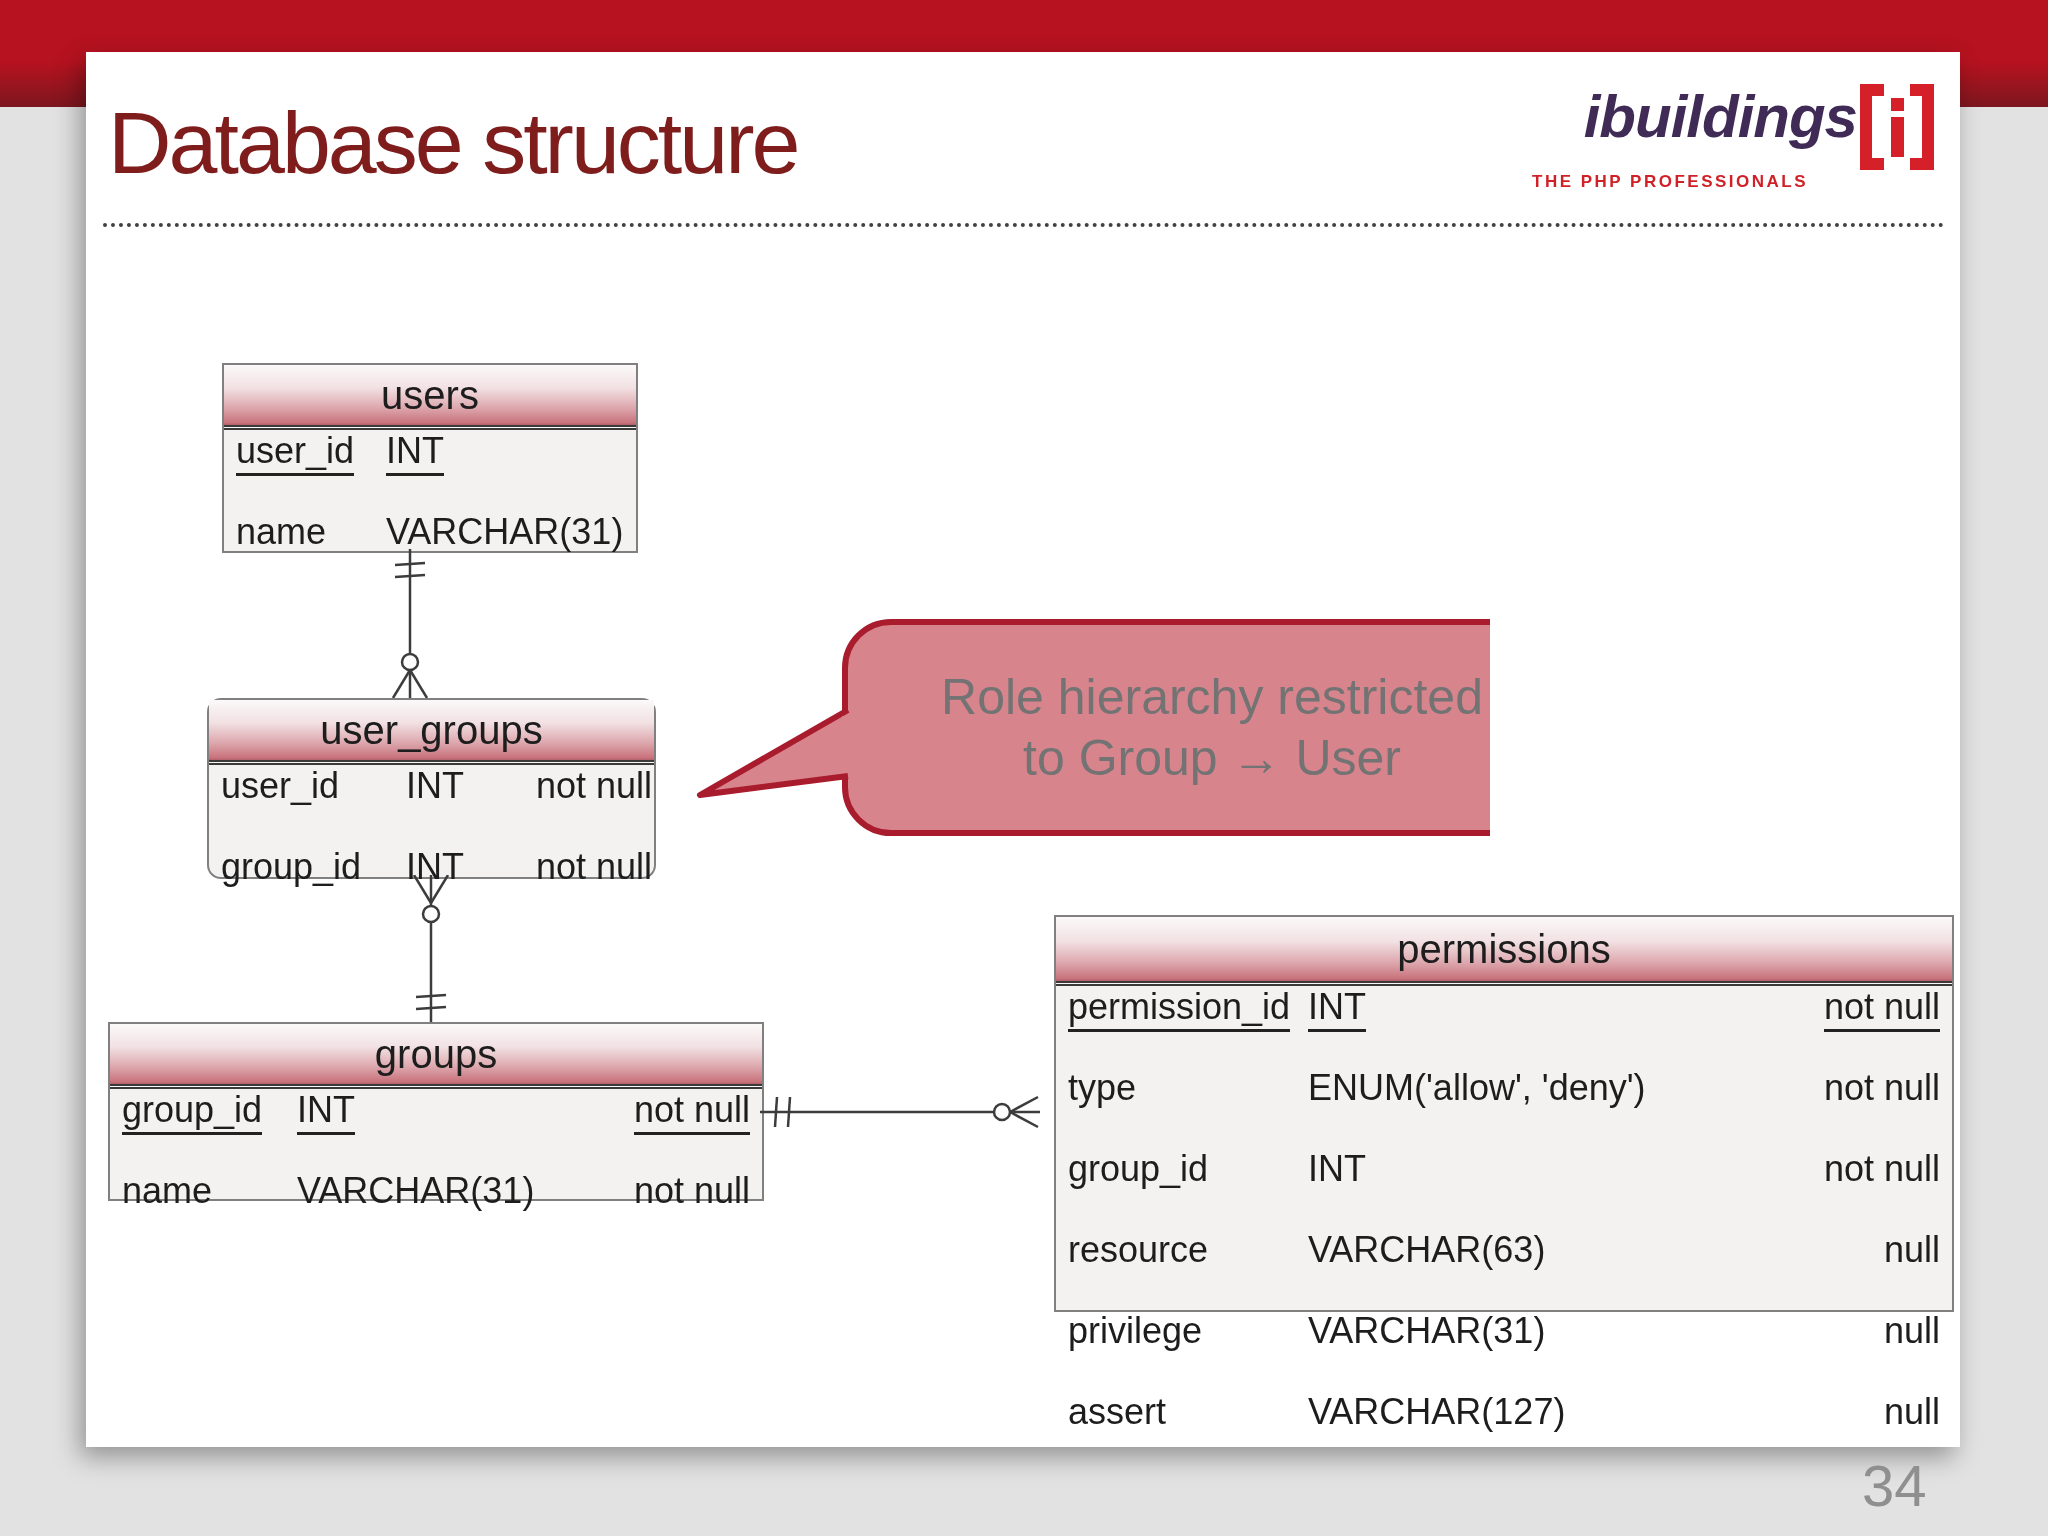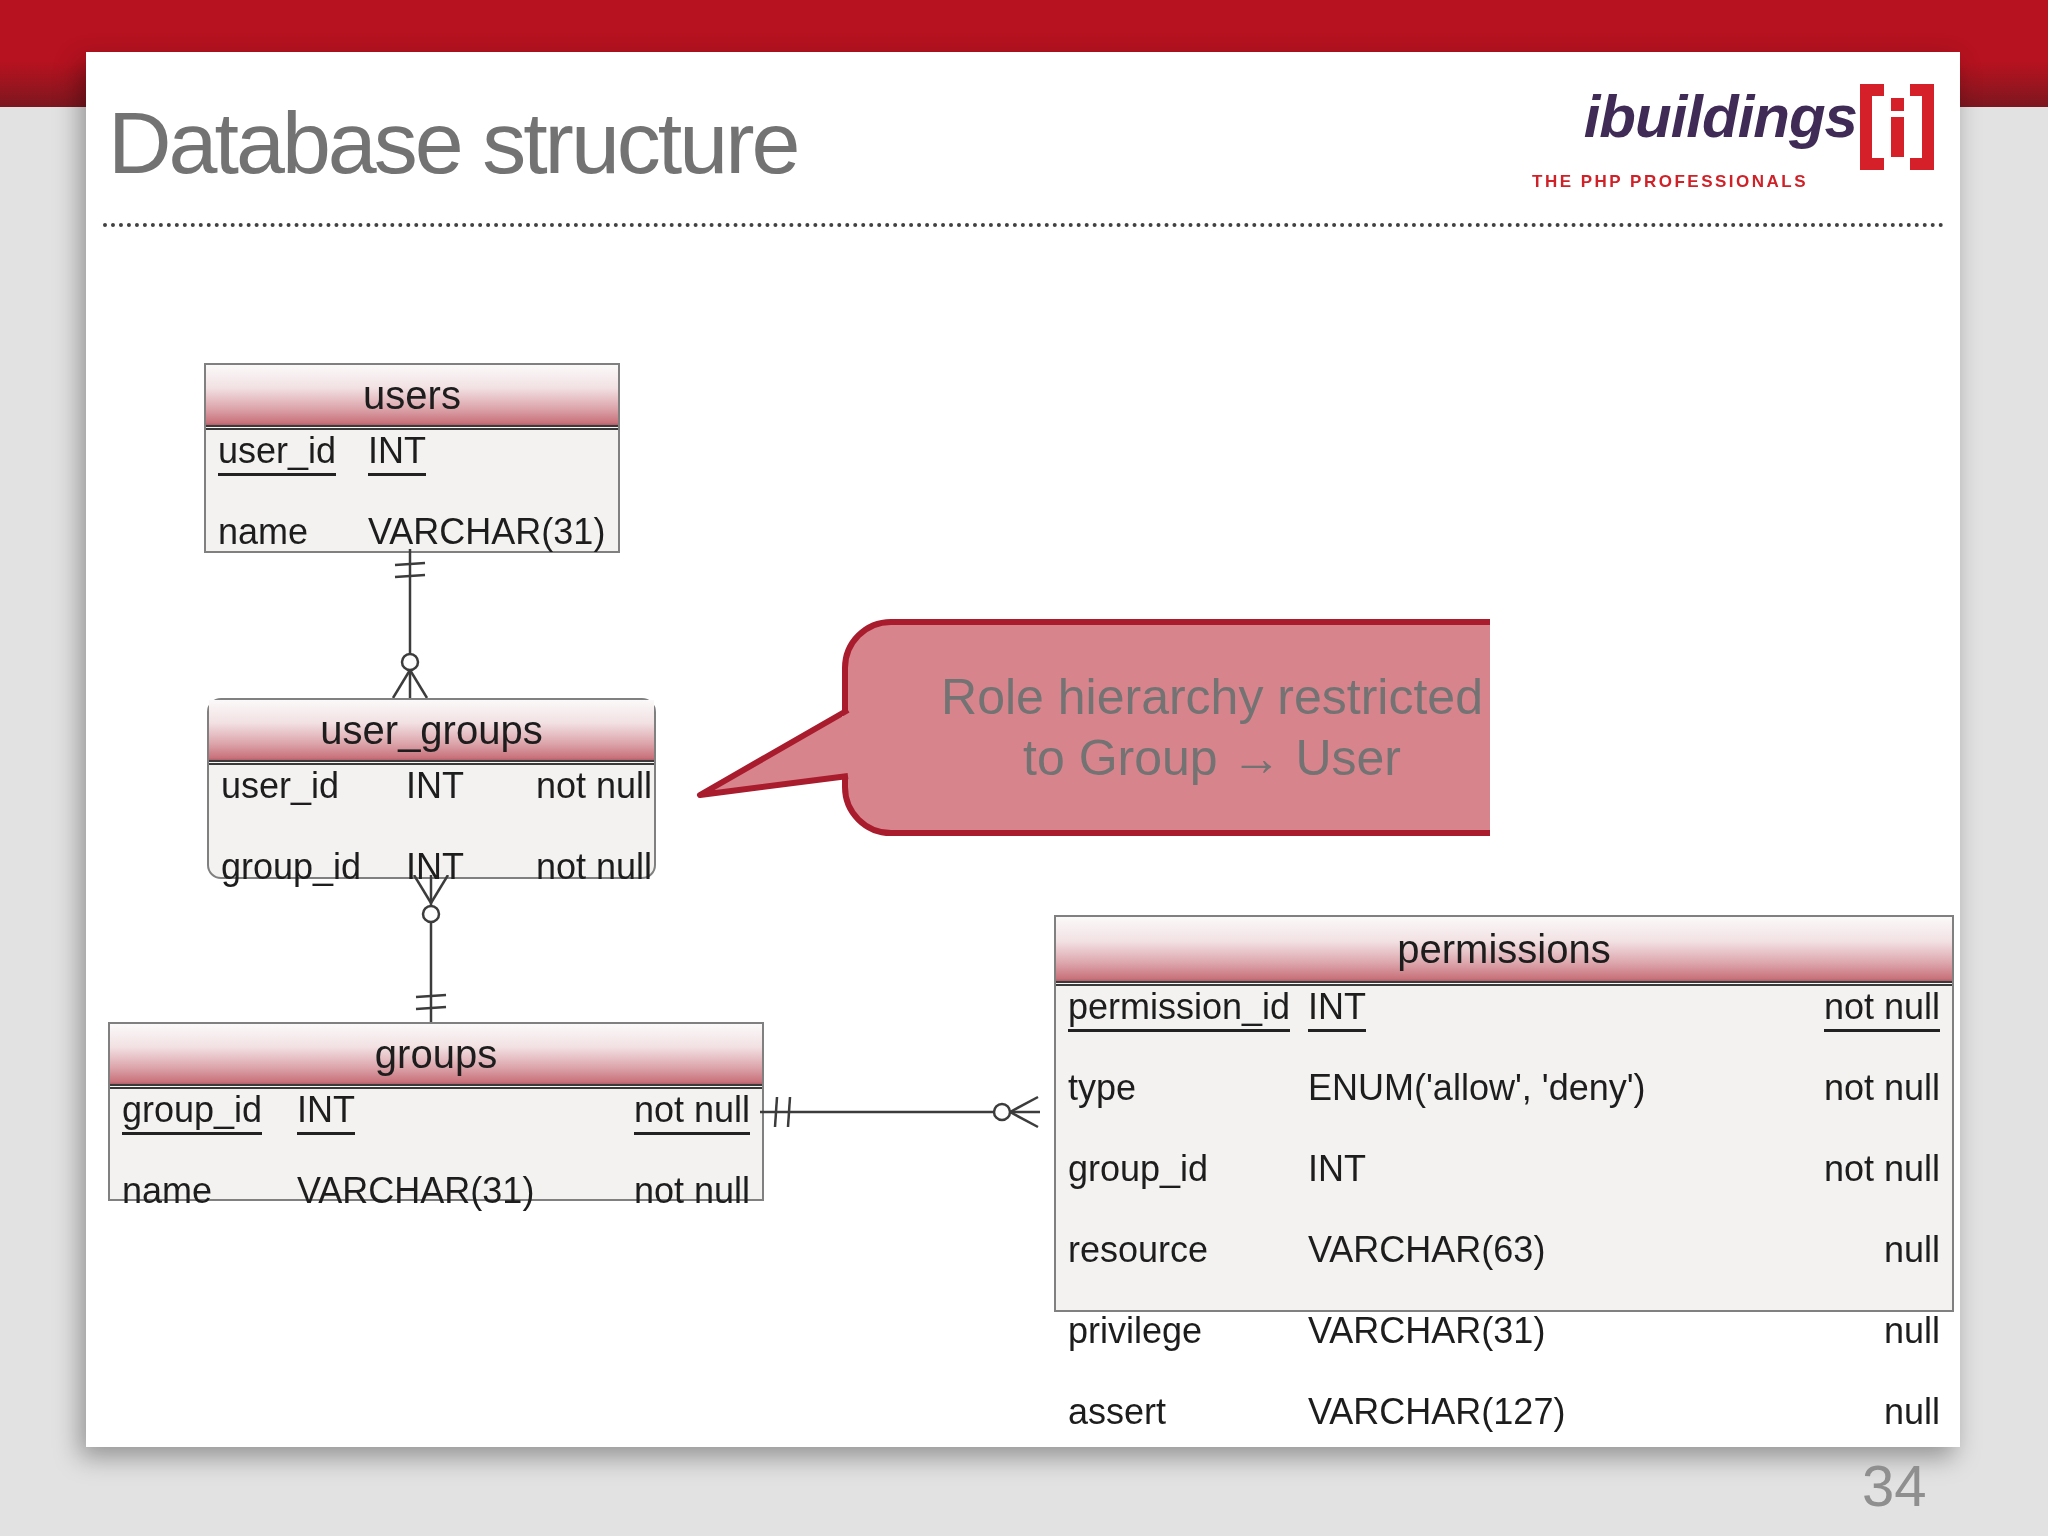--- a/index.html
+++ b/index.html
@@ -5,21 +5,21 @@
   html,body{margin:0;padding:0;background:#cfcfcf;}
   .stage{position:relative;width:2048px;height:1536px;background:#e3e2e2;overflow:hidden;
          font-family:"Liberation Sans","DejaVu Sans",sans-serif;}
   .band{position:absolute;left:0;top:0;width:2048px;height:107px;
         background:linear-gradient(180deg,#b6121f 0%,#b6121f 58%,#99151f 80%,#7c161f 100%);}
   .card{position:absolute;left:86px;top:52px;width:1874px;height:1395px;background:#ffffff;
         box-shadow:-6px 10px 24px rgba(0,0,0,0.35);}
   .page-num{position:absolute;left:1862px;top:1452px;width:100px;font-size:58px;color:#8f8f8f;}
 
   
-  .title{position:absolute;left:22px;top:40px;font-size:88px;letter-spacing:-3px;color:#737373;white-space:nowrap;}
+  .title{position:absolute;left:22px;top:40px;font-size:88px;letter-spacing:-3px;color:#7f1d1d;white-space:nowrap;}
   .dotline{position:absolute;left:17px;top:171px;width:1842px;height:0;border-top:4px dotted #414141;}
 
   
   .logo-word{position:absolute;left:1419px;top:30px;width:352px;font-size:60px;font-weight:bold;
              color:#3f2b56;letter-spacing:-1px;text-align:right;font-style:italic;}
   .logo-mark{position:absolute;left:1774px;top:32px;}
   .logo-tag{position:absolute;left:1446px;top:120px;font-size:17px;font-weight:bold;
             letter-spacing:2.5px;color:#d02128;white-space:nowrap;}
 
   
@@ -63,21 +63,21 @@
 
     <div class="logo-word">ibuildings</div>
     <svg class="logo-mark" width="74" height="86" viewBox="0 0 74 86">
       <path d="M0 0 h24 v12 h-12 v62 h12 v12 h-24 z" fill="#d5202a"></path>
       <path d="M74 0 h-24 v12 h12 v62 h-12 v12 h24 z" fill="#d5202a"></path>
       <rect x="31" y="14" width="13" height="13" fill="#d5202a"></rect>
       <rect x="31" y="33" width="13" height="40" fill="#d5202a"></rect>
     </svg>
     <div class="logo-tag">THE PHP PROFESSIONALS</div>
 
-    <div class="db-table t-users" style="left:118px;top:311px;width:412px;height:186px;">
+    <div class="db-table t-users" style="left:136px;top:311px;width:412px;height:186px;">
       <div class="db-header">
           <span>users</span>
         </div>
       <div class="db-rows">
         <div class="db-row">
           <span class="col-name"><span class="u">user_id</span></span>
           <span class="col-type"><span class="u">INT</span></span>
         </div>
         <div class="db-row">
           <span class="col-name">name</span>

